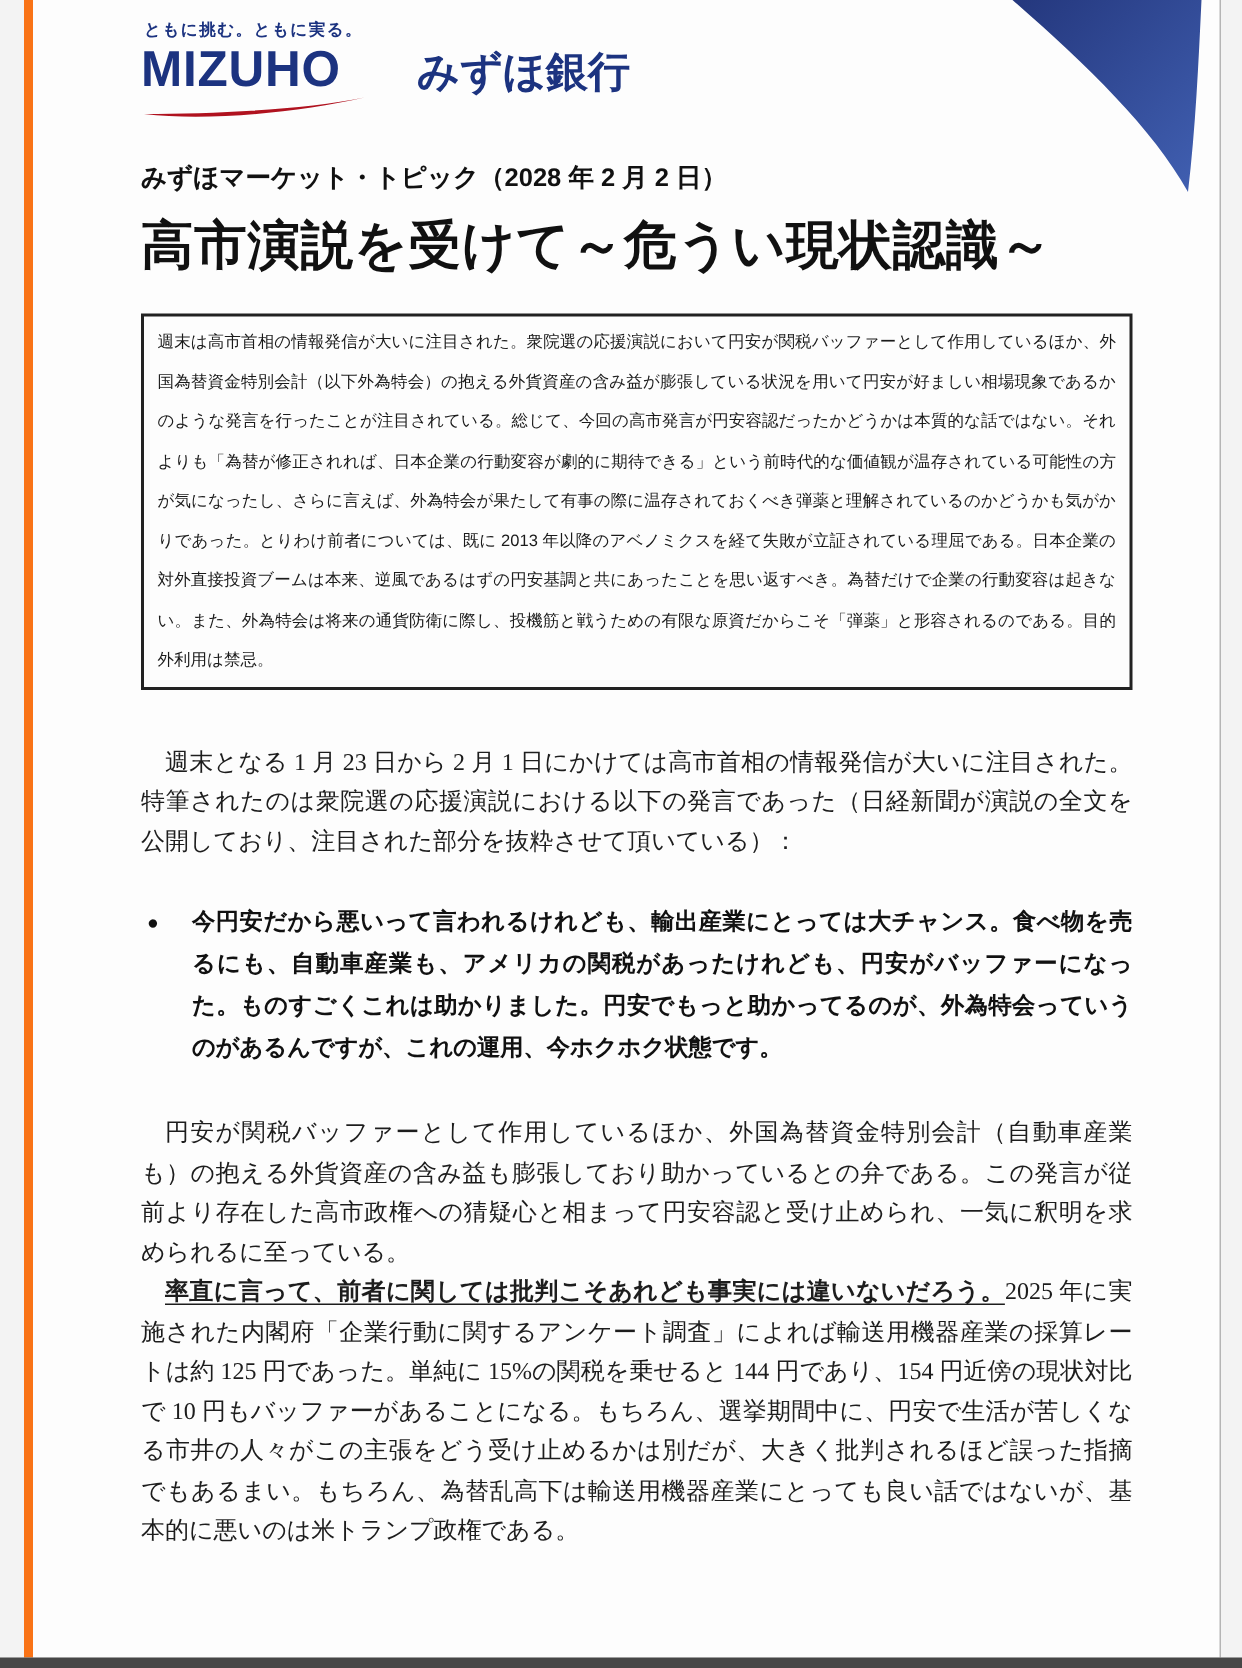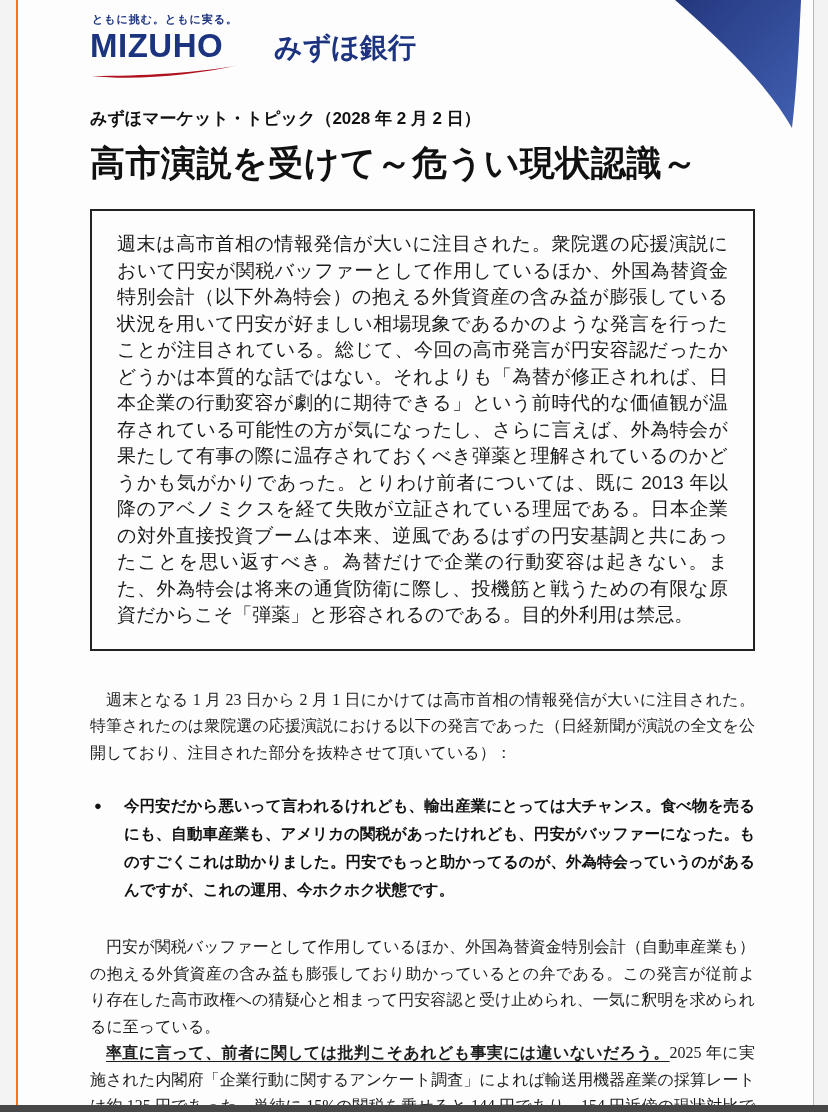--- a/index.html
+++ b/index.html
@@ -1,19 +1,19 @@
 <!DOCTYPE html>
 <html lang="ja"><head>
 <meta charset="utf-8">
 <style>
   html,body{margin:0;padding:0;}
   body{background:#e9e9e9;font-family:"Liberation Sans","DejaVu Sans",sans-serif;}
   .viewport{position:relative;width:828px;height:1112px;background:#f3f3f3;overflow:hidden;margin:0 auto;}
   .page{position:absolute;left:16px;top:0;width:798px;height:1105px;background:#fdfdfd;
-        border-left:2px solid #f97316;border-right:1px solid #b5b5b5;box-sizing:border-box;}
+        border-left:6px solid #f97316;border-right:1px solid #b5b5b5;box-sizing:border-box;}
   .bottom-bar{position:absolute;left:0;bottom:0;width:828px;height:7px;background:#474747;}
   .corner-ribbon{position:absolute;top:0;right:0;width:200px;height:140px;pointer-events:none;}
 
   .content{position:relative;padding:12px 58px 0 72px;}
 
   
   .logo-block{margin-bottom:28px;}
   .tagline{font-size:11px;font-weight:bold;color:#1c3380;letter-spacing:1px;margin:0 0 2px 2px;}
   .brand-row{display:flex;align-items:flex-start;gap:32px;}
   .wordmark-wrap{display:inline-block;}
@@ -21,21 +21,21 @@
             transform:scaleY(1.02);display:block;}
   .swoosh{display:block;margin-top:2px;}
   .bank-name{font-size:28px;font-weight:800;color:#1c3380;line-height:1.2;margin-top:2px;}
 
   
   .doc-title{font-size:17px;font-weight:bold;color:#111;margin:14px 0 10px 0;}
   .headline{font-size:35px;font-weight:bold;color:#111;margin:0 0 22px 0;letter-spacing:0.5px;}
 
   
   .summary-box{border:2px solid #222;padding:4px 9px;margin-bottom:26px;}
-  .summary-box p{margin:16px;font-size:19px;line-height:26.5px;color:#1a1a1a;text-align:justify;}
+  .summary-box p{margin:0;font-size:11px;line-height:26.5px;color:#1a1a1a;text-align:justify;}
 
   
   .section-heading{font-size:16px;font-weight:bold;color:#111;margin:0 0 6px 0;}
   .para{font-family:"Liberation Serif","DejaVu Serif",serif;font-size:16px;line-height:26.5px;
         color:#1d1d1d;text-align:justify;margin:0 0 0 0;}
   .para.indent{text-indent:1em;}
   .para + .para{margin-top:0;}
   .gap-s{height:10px;}
   .gap-l{height:30px;}
 

